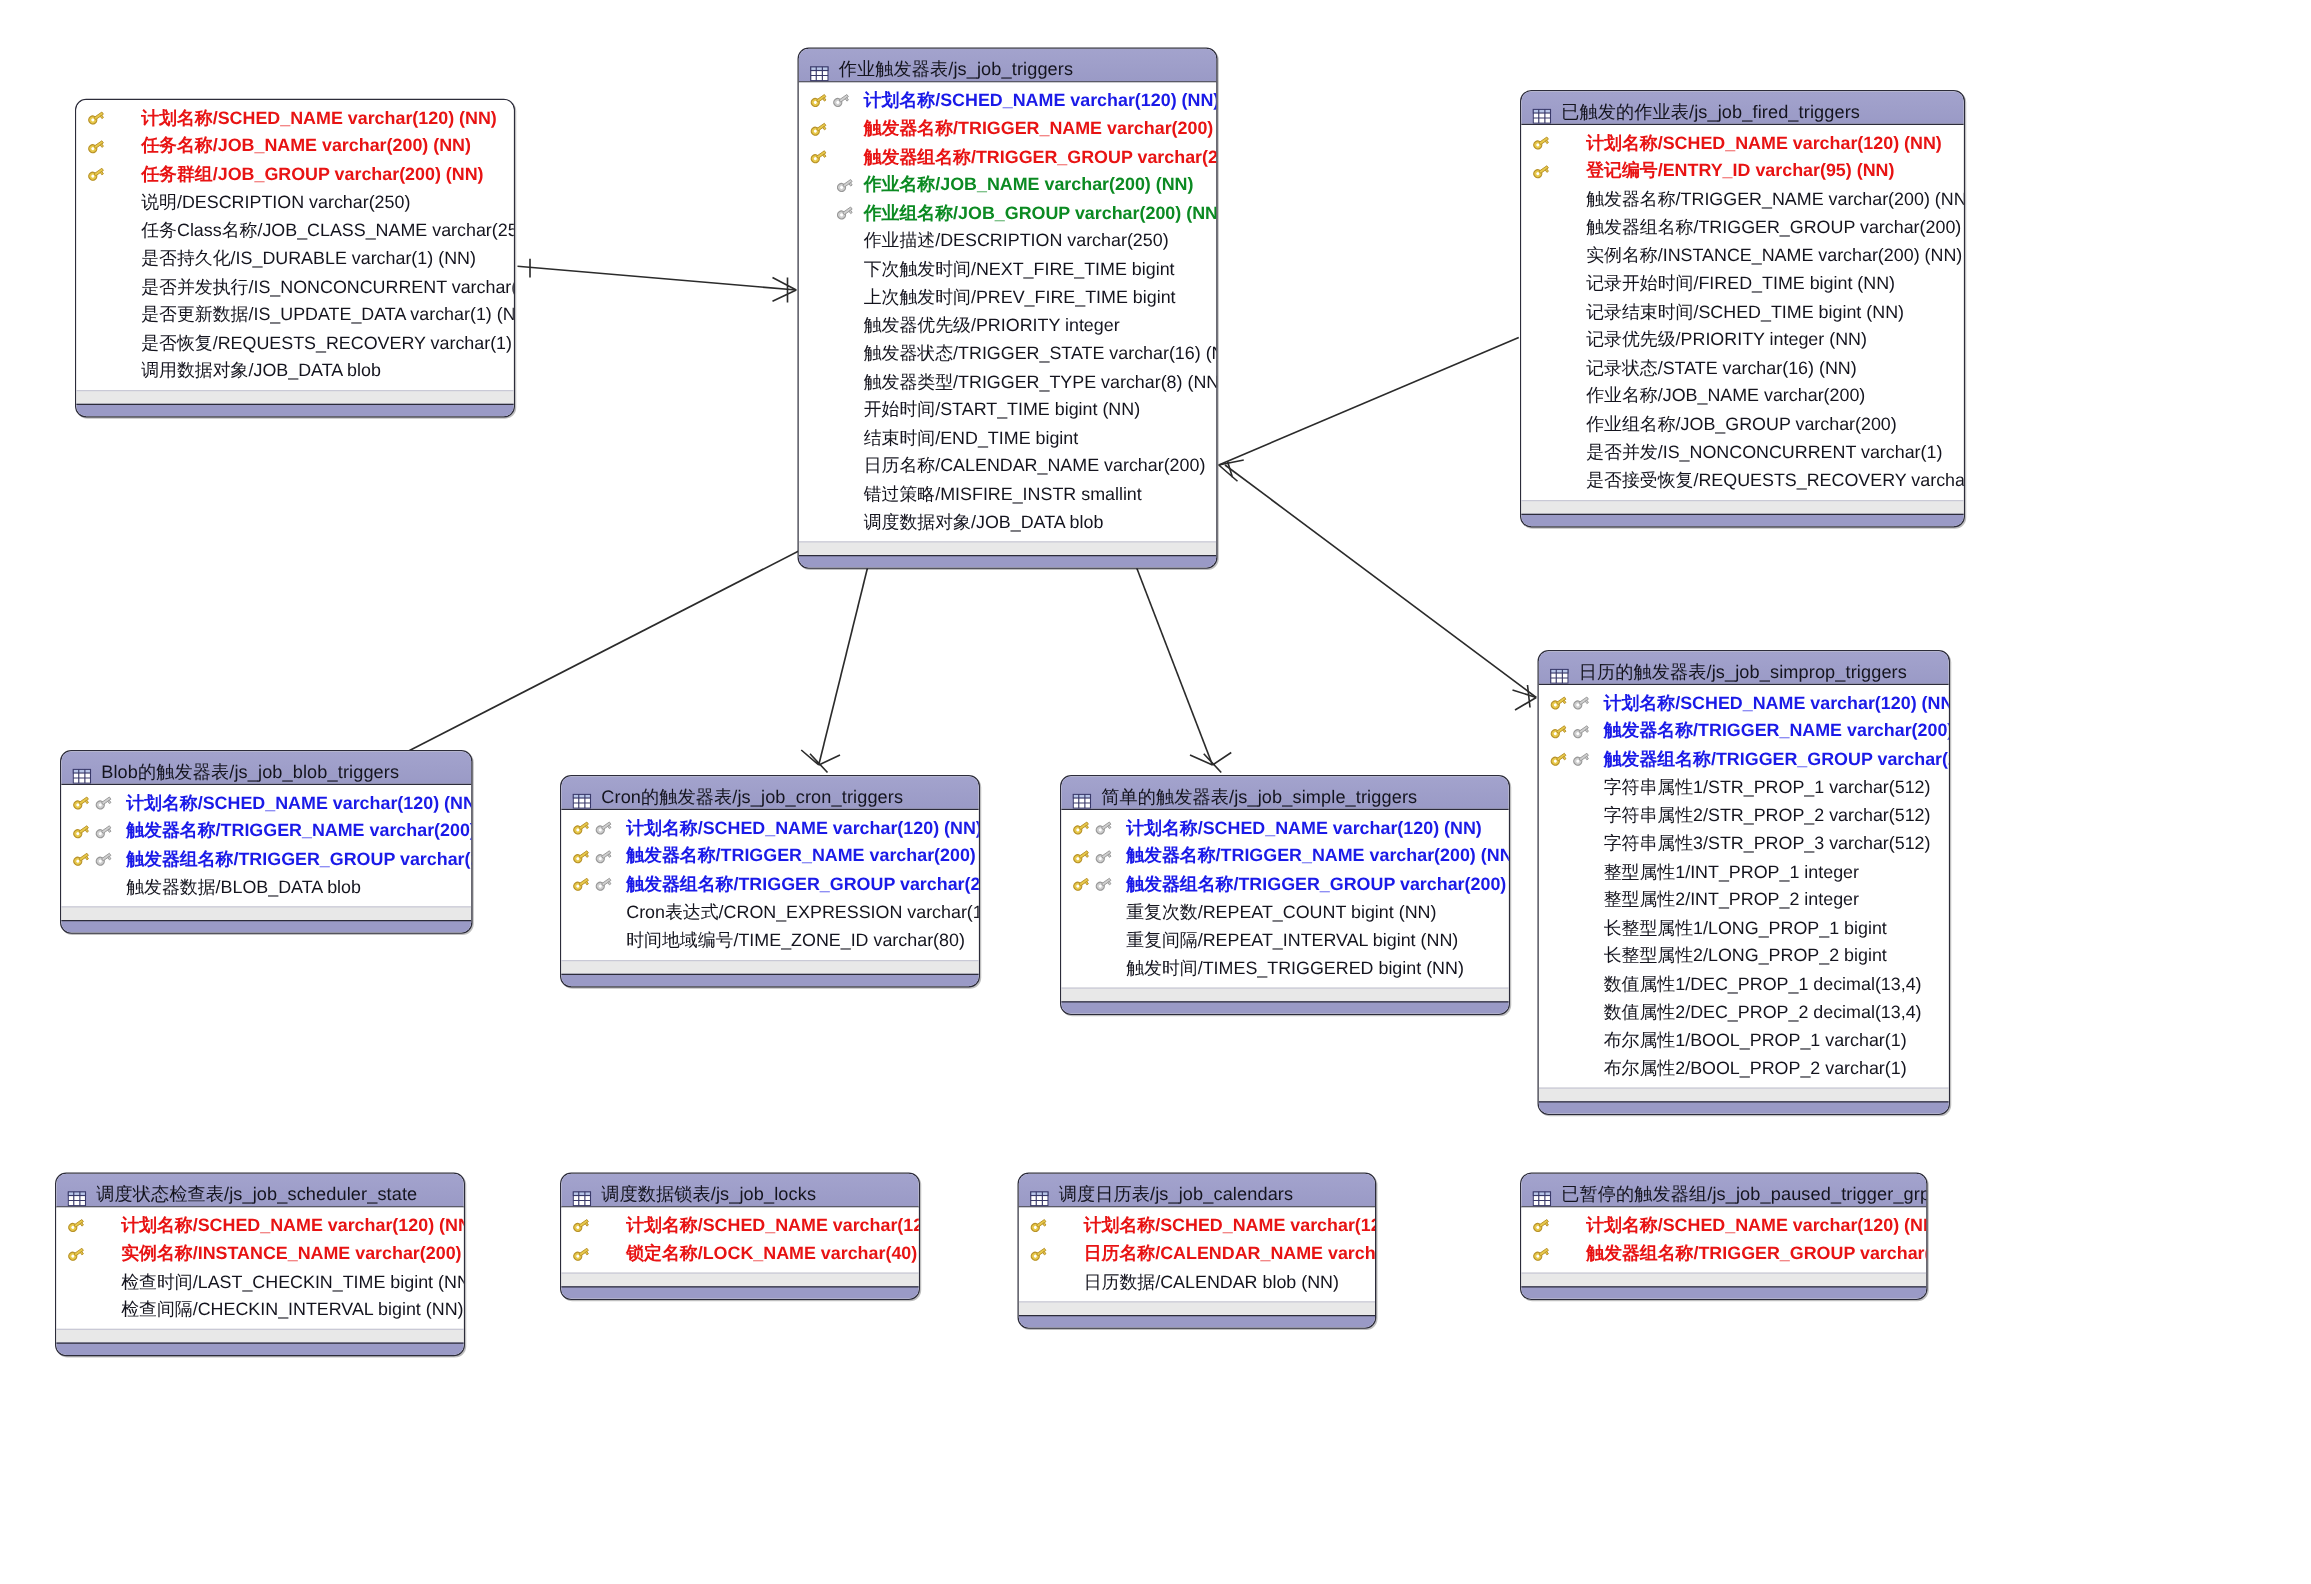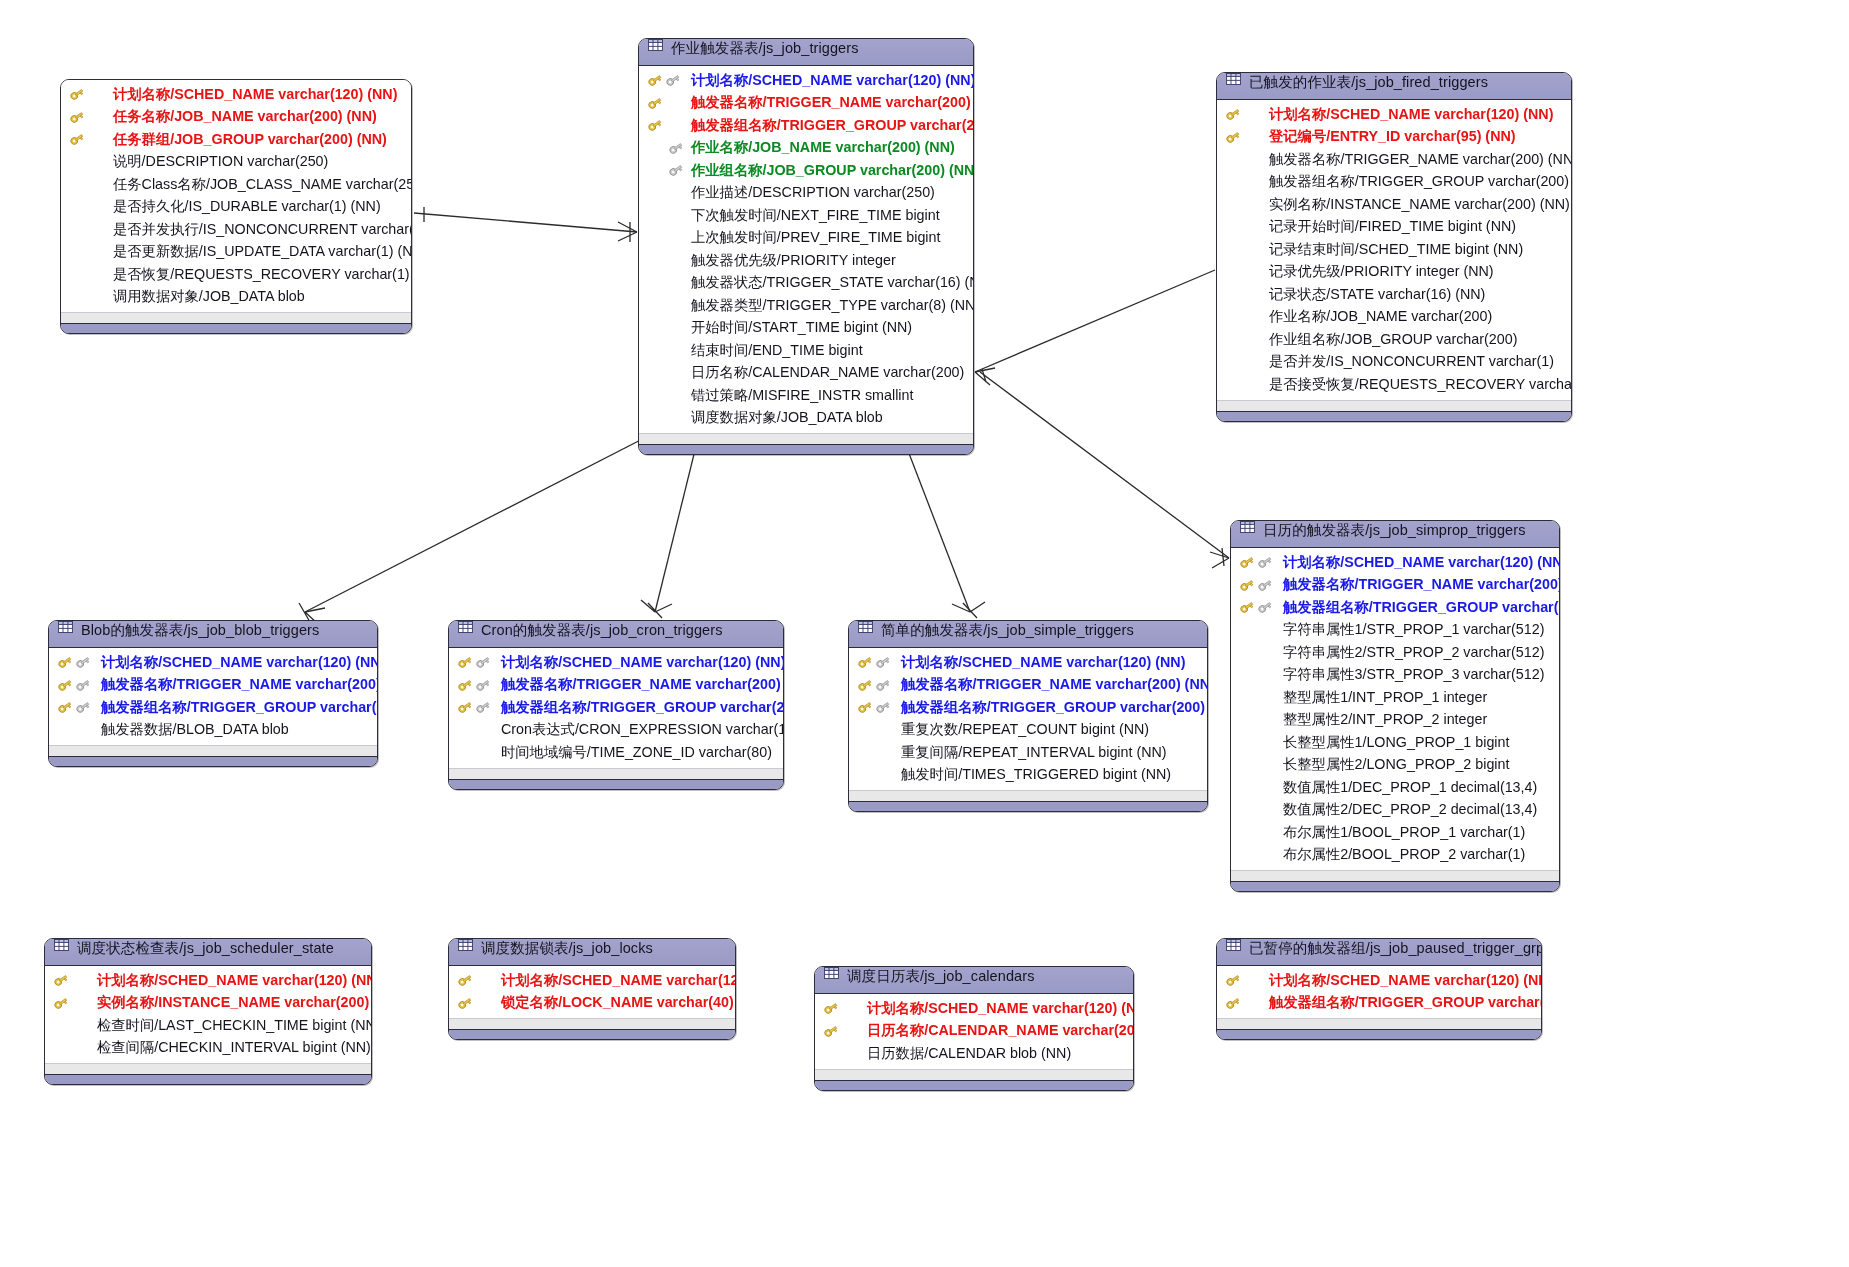--- a/index.html
+++ b/index.html
@@ -20,21 +20,21 @@
     border-radius:9px;
     background:#ffffff;
     box-shadow:1px 1px 0 rgba(0,0,0,0.25);
     overflow:hidden;
     z-index:5;
   }
   .ent-header {
     height:27px;
     background:linear-gradient(#a3a3cd,#9a9ac6);
     border-bottom:1.5px solid #2c2c3a;
-    display:flex; align-items:flex-start;
+    display:flex; align-items:flex-end;
     padding:0 9px;
     gap:8px;
   }
   .ent-title {
     font-size:14.5px; color:#14141e; white-space:nowrap;
     letter-spacing:0.1px;
   }
   .tbl-icon { width:15px; height:12px; flex:0 0 auto; display:block; }
   .ent-body { background:#ffffff; padding:3px 0 4px 0; }
   .row {
@@ -491,21 +491,21 @@
             <span class="col-text c-plain">布尔属性1/BOOL_PROP_1 varchar(1)</span>
           </div>
           <div class="row">
             <span class="keys"></span>
             <span class="col-text c-plain">布尔属性2/BOOL_PROP_2 varchar(1)</span>
           </div>
         </div>
         <div class="ent-strip"></div>
         <div class="ent-footer"></div>
       </div>
-      <div class="entity" style="left: 48px; top: 620px; width: 330px;">
+      <div class="entity" style="left: 48px; top: 600px; width: 330px;">
         <div class="ent-header">
           <svg class="tbl-icon" viewBox="0 0 16 13">
             <rect x="0.5" y="0.5" width="15" height="12" fill="#ffffff" stroke="#3a3a6a"></rect>
             <rect x="0.5" y="0.5" width="15" height="3.2" fill="#b9c6e8" stroke="#3a3a6a"></rect>
             <line x1="5.3" y1="0.5" x2="5.3" y2="12.5" stroke="#3a3a6a"></line>
             <line x1="10.6" y1="0.5" x2="10.6" y2="12.5" stroke="#3a3a6a"></line>
             <line x1="0.5" y1="8" x2="15.5" y2="8" stroke="#3a3a6a"></line>
           </svg>
           <span class="ent-title">Blob的触发器表/js_job_blob_triggers</span>
         </div>
@@ -844,21 +844,21 @@
                   <rect x="11.2" y="8" width="1.5" height="2.3" fill="#e8c94a" stroke="#b8922a" stroke-width="0.7"></rect>
                 </g>
               </svg>
             </span>
             <span class="col-text c-pk">锁定名称/LOCK_NAME varchar(40) (NN)</span>
           </div>
         </div>
         <div class="ent-strip"></div>
         <div class="ent-footer"></div>
       </div>
-      <div class="entity" style="left: 814px; top: 938px; width: 320px; margin-top: 28px;">
+      <div class="entity" style="left: 814px; top: 938px; width: 287px;">
         <div class="ent-header">
           <svg class="tbl-icon" viewBox="0 0 16 13">
             <rect x="0.5" y="0.5" width="15" height="12" fill="#ffffff" stroke="#3a3a6a"></rect>
             <rect x="0.5" y="0.5" width="15" height="3.2" fill="#b9c6e8" stroke="#3a3a6a"></rect>
             <line x1="5.3" y1="0.5" x2="5.3" y2="12.5" stroke="#3a3a6a"></line>
             <line x1="10.6" y1="0.5" x2="10.6" y2="12.5" stroke="#3a3a6a"></line>
             <line x1="0.5" y1="8" x2="15.5" y2="8" stroke="#3a3a6a"></line>
           </svg>
           <span class="ent-title">调度日历表/js_job_calendars</span>
         </div>

